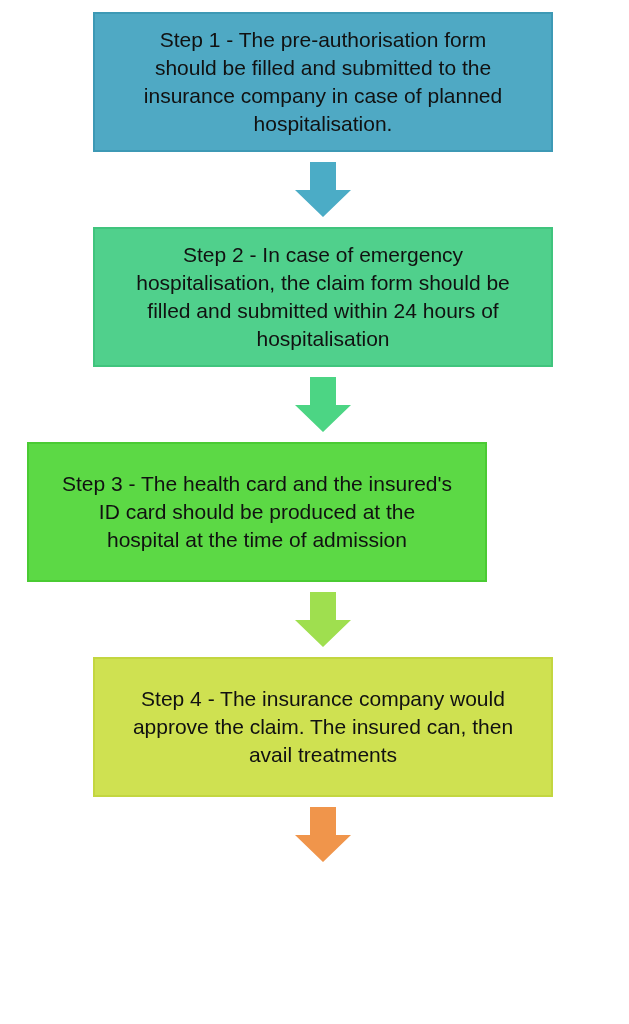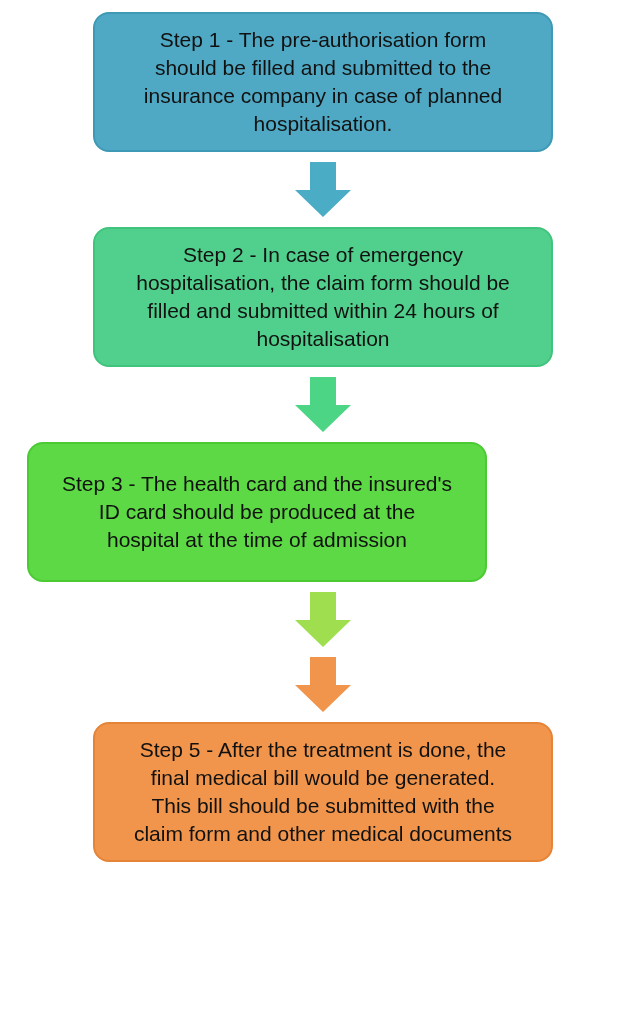--- a/index.html
+++ b/index.html
@@ -15,21 +15,21 @@
   }
   .flow {
     padding-top: 12px;
     width: 629px;
   }
   .step {
     box-sizing: border-box;
     width: 460px;
     height: 140px;
     margin-left: 93px;
-    border-radius: 16px;
+    border-radius: 0;
     border: 2px solid transparent;
     display: flex;
     align-items: center;
     justify-content: center;
   }
   .step-text {
     margin: 0;
     padding: 0 10px;
     font-size: 21px;
     line-height: 28px;
@@ -85,27 +85,26 @@
 ID card should be produced at the
 hospital at the time of admission</p>
   </div>
 
   <div class="arrow-wrap">
     <svg class="arrow-svg" width="58" height="55" viewBox="0 0 58 55">
       <polygon points="16,0 42,0 42,28 57,28 29,55 1,28 16,28" fill="#9FDF4F"></polygon>
     </svg>
   </div>
 
+  <div class="step" style="background-color: rgb(207, 225, 81); border-color: rgb(195, 214, 64);">
+    <p class="step-text">Step 4 - The insurance company would
+approve the claim. The insured can, then
+avail treatments</p>
+  </div>
 
   <div class="arrow-wrap">
     <svg class="arrow-svg" width="58" height="55" viewBox="0 0 58 55">
       <polygon points="16,0 42,0 42,28 57,28 29,55 1,28 16,28" fill="#F0954B"></polygon>
     </svg>
   </div>
 
-  <div class="step" style="background-color: rgb(240, 149, 75); border-color: rgb(229, 132, 55);">
-    <p class="step-text">Step 5 - After the treatment is done, the
-final medical bill would be generated.
-This bill should be submitted with the
-claim form and other medical documents</p>
-  </div>
 
 </div>
 
 </body></html>

